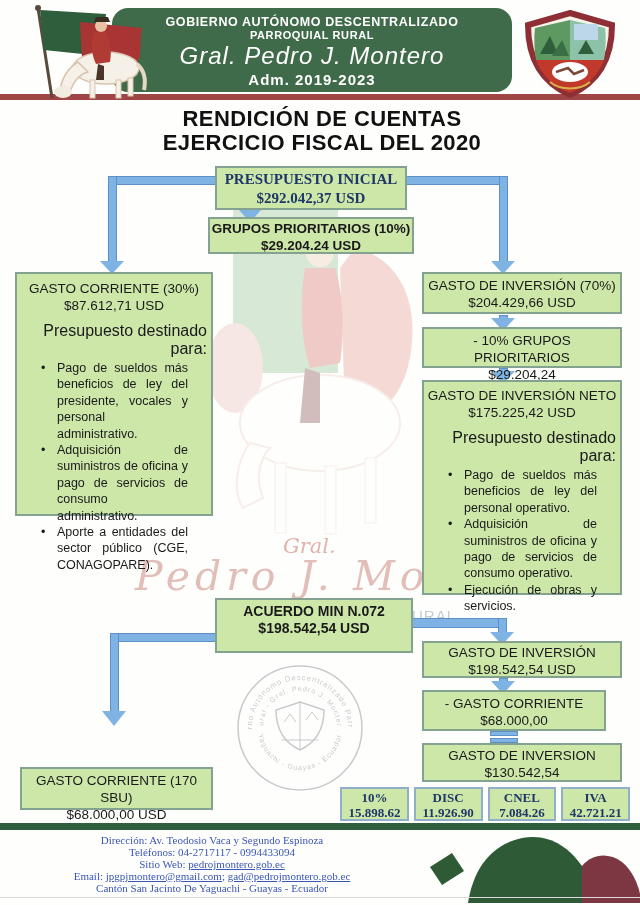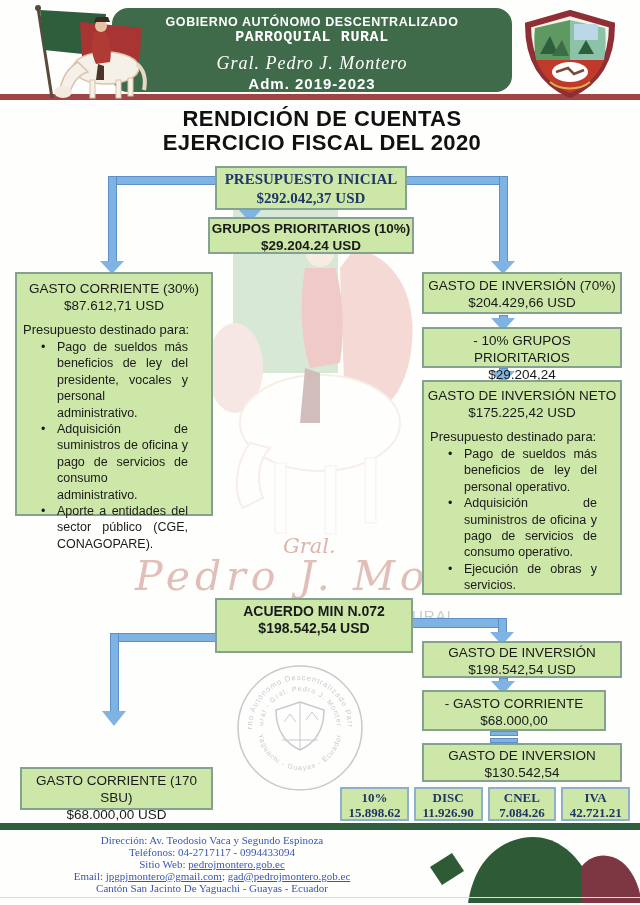--- a/index.html
+++ b/index.html
@@ -2,22 +2,22 @@
 <html><head>
 <meta charset="utf-8">
 <style>
   html,body{margin:0;padding:0;background:#ffffff;}
   .page{position:relative;width:640px;height:905px;background:#fefefdff;overflow:hidden;
         font-family:"Liberation Sans",sans-serif;}
   
   .banner{position:absolute;left:112px;top:8px;width:400px;height:84px;background:#3f6b4a;
           border-radius:16px;text-align:center;color:#fff;z-index:2;}
   .banner .b1{font-size:12.5px;font-weight:600;letter-spacing:.6px;margin-top:7px;}
-  .banner .b2{font-size:15px;font-weight:600;letter-spacing:.6px;font-family:Liberation Mono, monospace;}
-  .banner .bname{font-family:Liberation Serif, serif;font-style:italic;font-size:18px;margin-top:7px;letter-spacing:1px;}
+  .banner .b2{font-size:11px;font-weight:600;letter-spacing:.6px;}
+  .banner .bname{font-family:Liberation Sans, sans-serif;font-style:italic;font-size:24px;margin-top:1px;letter-spacing:1px;}
   .banner .badm{font-size:15px;font-weight:600;margin-top:1px;letter-spacing:1px;}
   .hlogo{position:absolute;left:18px;top:2px;z-index:3;}
   .crest{position:absolute;left:522px;top:10px;z-index:3;}
   .redrule{position:absolute;left:0;top:94px;width:640px;height:6px;background:#a04545;z-index:2;}
   
   .title{position:absolute;left:0px;top:107px;width:644px;text-align:center;color:#111;
          font-weight:800;font-size:22px;line-height:24px;letter-spacing:.4px;z-index:2;}
   
   .wm{position:absolute;z-index:0;}
   .wm-script-sm{left:283px;top:534px;font-family:"DejaVu Serif",serif;font-style:italic;
@@ -25,21 +25,21 @@
   .wm-script-lg{left:135px;top:552px;width:460px;font-family:"DejaVu Serif",serif;font-style:italic;
                 font-size:41px;color:#dcafa7;opacity:.8;letter-spacing:5px;white-space:nowrap;}
   .wm-frag{left:412px;top:607px;font-size:15px;color:#b9c6cb;opacity:.85;letter-spacing:1px;}
   
   .gbox{position:absolute;background:#cde7a9;border:2px solid #84a290;box-sizing:border-box;
         text-align:center;color:#1a1a1a;z-index:2;}
   .bx-title,.bx-amt{font-size:13.5px;line-height:17px;}
   .serifbox .bx-title,.serifbox .bx-amt{font-family:"Liberation Serif",serif;font-weight:bold;
         color:#1f3768;font-size:15px;line-height:19px;}
   .boldbox .bx-line{font-weight:bold;font-size:14px;line-height:16.5px;}
-  .bx-intro{font-size:13px;text-align:left;padding:0 4px 0 6px;margin-top:8px;}
+  .bx-intro{font-size:16px;text-align:right;padding:0 4px 0 6px;margin-top:8px;}
   ul.bx-list{list-style:none;margin:2px 16px 0 0;padding:0 7px 0 22px;}
   ul.bx-list li{position:relative;font-size:12.5px;line-height:16.4px;text-align:justify;
         padding-left:18px;}
   ul.bx-list li::before{content:"\2022";position:absolute;left:2px;}
   
   .cn{position:absolute;background:#7fb3e3;border:1px solid #5d8fc9;box-sizing:border-box;z-index:1;}
   .tri{position:absolute;width:0;height:0;z-index:1;
        border-left:12px solid transparent;border-right:12px solid transparent;
        border-top:13px solid #7fb3e3;}
   .eqbar{position:absolute;width:28px;height:5px;background:#7fb3e3;border:1px solid #5d8fc9;

